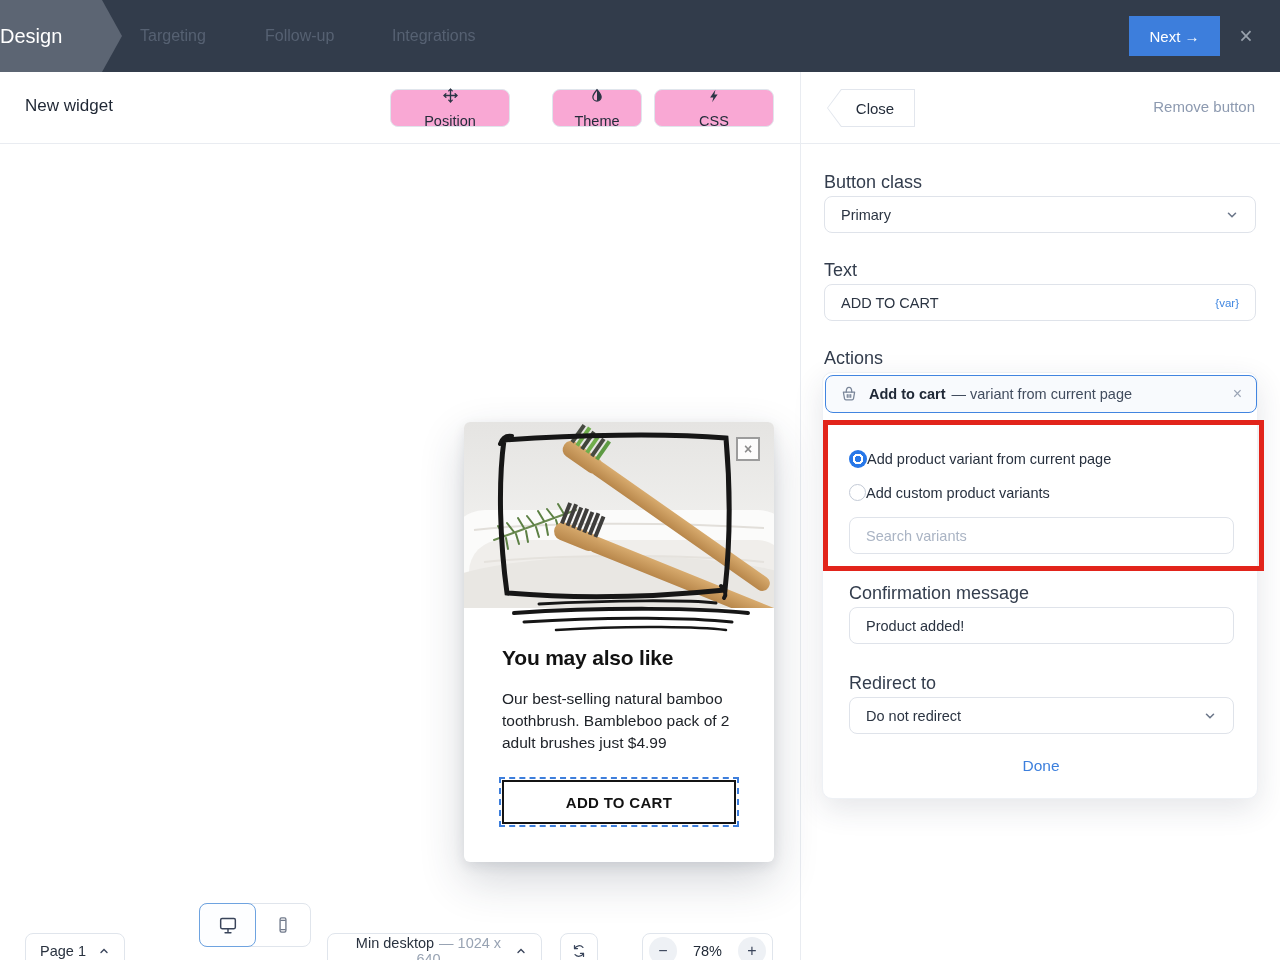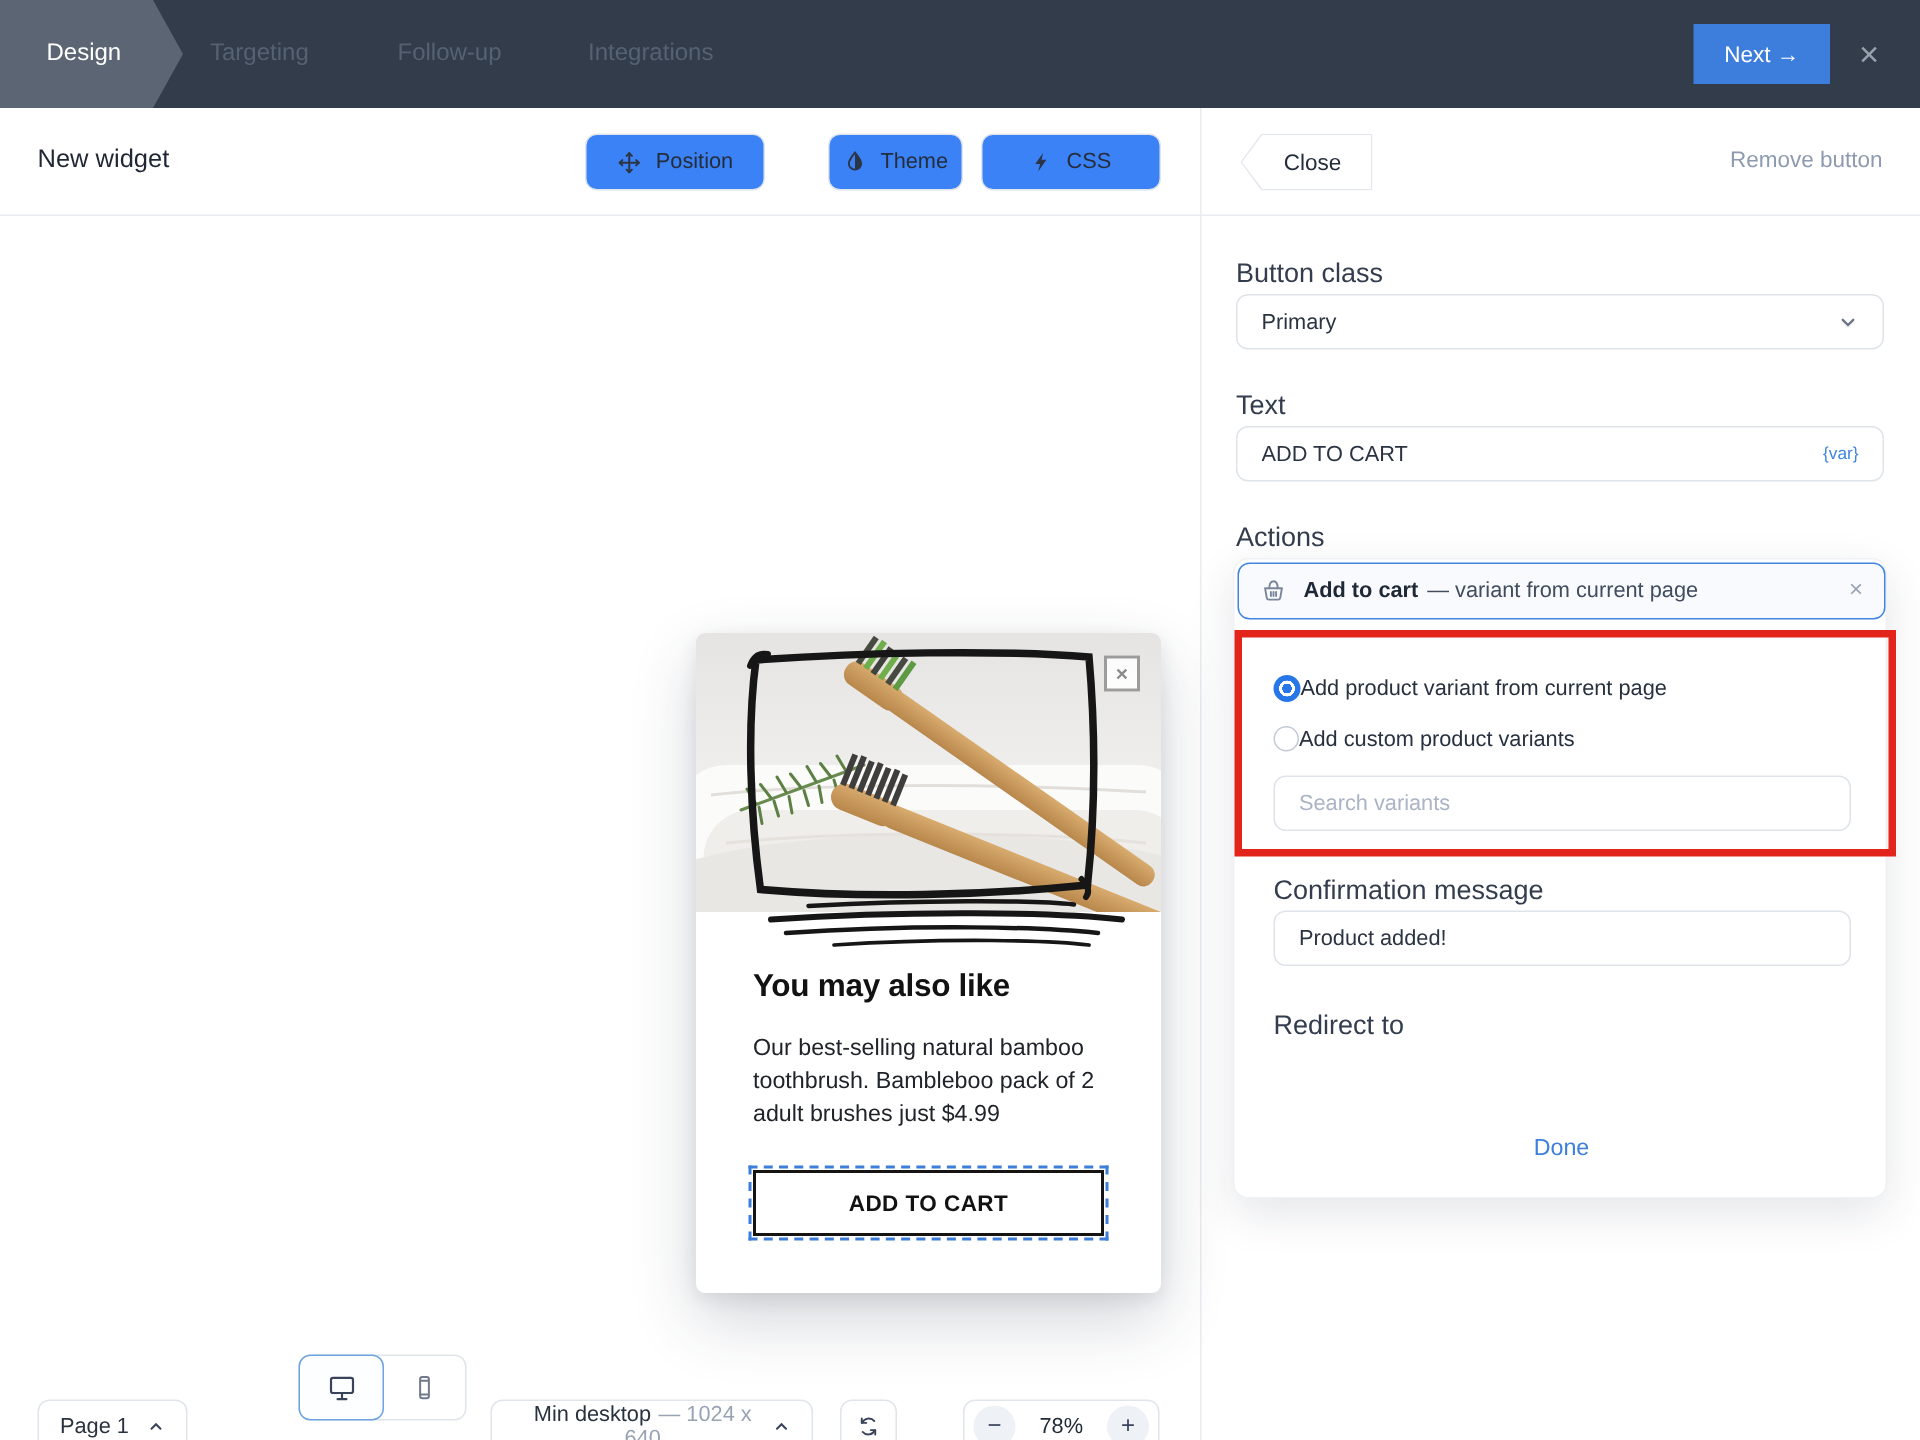--- a/index.html
+++ b/index.html
@@ -3,34 +3,34 @@
 <meta charset="utf-8">
 <style>
   * { margin:0; padding:0; box-sizing:border-box; }
   html,body { width:1280px; height:960px; background:#fff; font-family:"Liberation Sans", sans-serif; }
   .app { position:relative; width:1280px; height:960px; overflow:hidden; background:#fff; }
 
   
   .topbar { position:absolute; left:0; top:0; width:1280px; height:72px; background:#323c4b; }
   .tab-active { position:absolute; left:0; top:0; height:72px; width:122px; background:#5c6573;
                 clip-path:polygon(0 0, calc(100% - 20px) 0, 100% 50%, calc(100% - 20px) 100%, 0 100%);
-                display:flex; align-items:center; padding-left:31px; color:#fff; font-size:16px; }
+                display:flex; align-items:center; color:#fff; font-size:20px; }
   .tab { position:absolute; top:0; height:72px; display:flex; align-items:center; color:#566172; font-size:16px; cursor:default; }
   .tab-targeting { left:140px; } .tab-followup { left:265px; } .tab-integrations { left:392px; }
   .next-btn { position:absolute; left:1129px; top:16px; width:91px; height:40px; background:#3d7edc; border:none;
               border-radius:0; color:#fff; font-size:15px; font-family:inherit; display:flex; align-items:center; justify-content:center; cursor:pointer; }
   .topbar-close { position:absolute; right:22px; top:24px; width:24px; height:24px; color:#98a1ac; font-size:23px;
                   line-height:24px; text-align:center; font-weight:300; cursor:pointer; }
 
   
   .toolbar { position:absolute; left:0; top:72px; width:1280px; height:72px; background:#fff; border-bottom:1px solid #e9ecf1; }
   .page-title { position:absolute; left:25px; top:24px; font-size:17px; color:#1f2734; }
-  .btn-light { position:absolute; height:38px; top:17px; background:#3b82f6; border:1px solid #e0e5ec; border-radius:8px;
+  .btn-light { position:absolute; height:38px; top:17px; background:#f9a8d4; border:1px solid #e0e5ec; border-radius:8px;
                display:flex; align-items:center; justify-content:center; gap:9px; font-size:14.5px; color:#242d3b;
-               font-family:inherit; cursor:pointer; }
+               font-family:inherit; cursor:pointer;flex-direction:column; }
   .btn-position { left:390px; width:120px; }
   .btn-theme { left:552px; width:90px; }
   .btn-css { left:654px; width:120px; }
   .close-wrap { position:absolute; left:827px; top:17px; width:88px; height:38px;
                 clip-path:polygon(14px 0, 100% 0, 100% 100%, 14px 100%, 0 50%); background:#e2e6ed; cursor:pointer; }
   .close-inner { position:absolute; left:1px; top:1px; width:86px; height:36px;
                  clip-path:polygon(13.5px 0, 100% 0, 100% 100%, 13.5px 100%, 0 50%); background:#fff;
                  display:flex; align-items:center; justify-content:center; font-size:15px; color:#242d3b; padding-left:8px; }
   .remove-link { position:absolute; right:25px; top:26px; font-size:15px; color:#8d9ab0; cursor:pointer; }
 
@@ -279,20 +279,28 @@
     <div class="field" style="left:26px; top:144px; width:385px;">
       <input type="text" placeholder="Search variants" style="">
     </div>
 
     <div class="panel-label" style="left:26px; top:210px;">Confirmation message</div>
     <div class="field" style="left:26px; top:234px; width:385px;">
       <input type="text" value="Product added!" style="">
     </div>
 
     <div class="panel-label" style="left:26px; top:300px;">Redirect to</div>
+    <div class="field" style="left:26px; top:324px; width:385px; cursor:pointer;">
+      <span>Do not redirect</span>
+      <span class="chev icon">
+        <svg width="14" height="14" viewBox="0 0 16 16" fill="none" stroke="#6b7689" stroke-width="1.8" stroke-linecap="round">
+            <path d="M4 6l4 4 4-4"></path>
+          </svg>
+      </span>
+    </div>
 
     <div class="done-link">Done</div>
   </div>
 
   <button class="bb-btn page-btn">
     <span>Page 1</span>
     <span class="icon">
       <svg width="12" height="12" viewBox="0 0 16 16" fill="none" stroke="#39445a" stroke-width="1.8" stroke-linecap="round">
           <path d="M4 10l4-4 4 4"></path>
         </svg>

